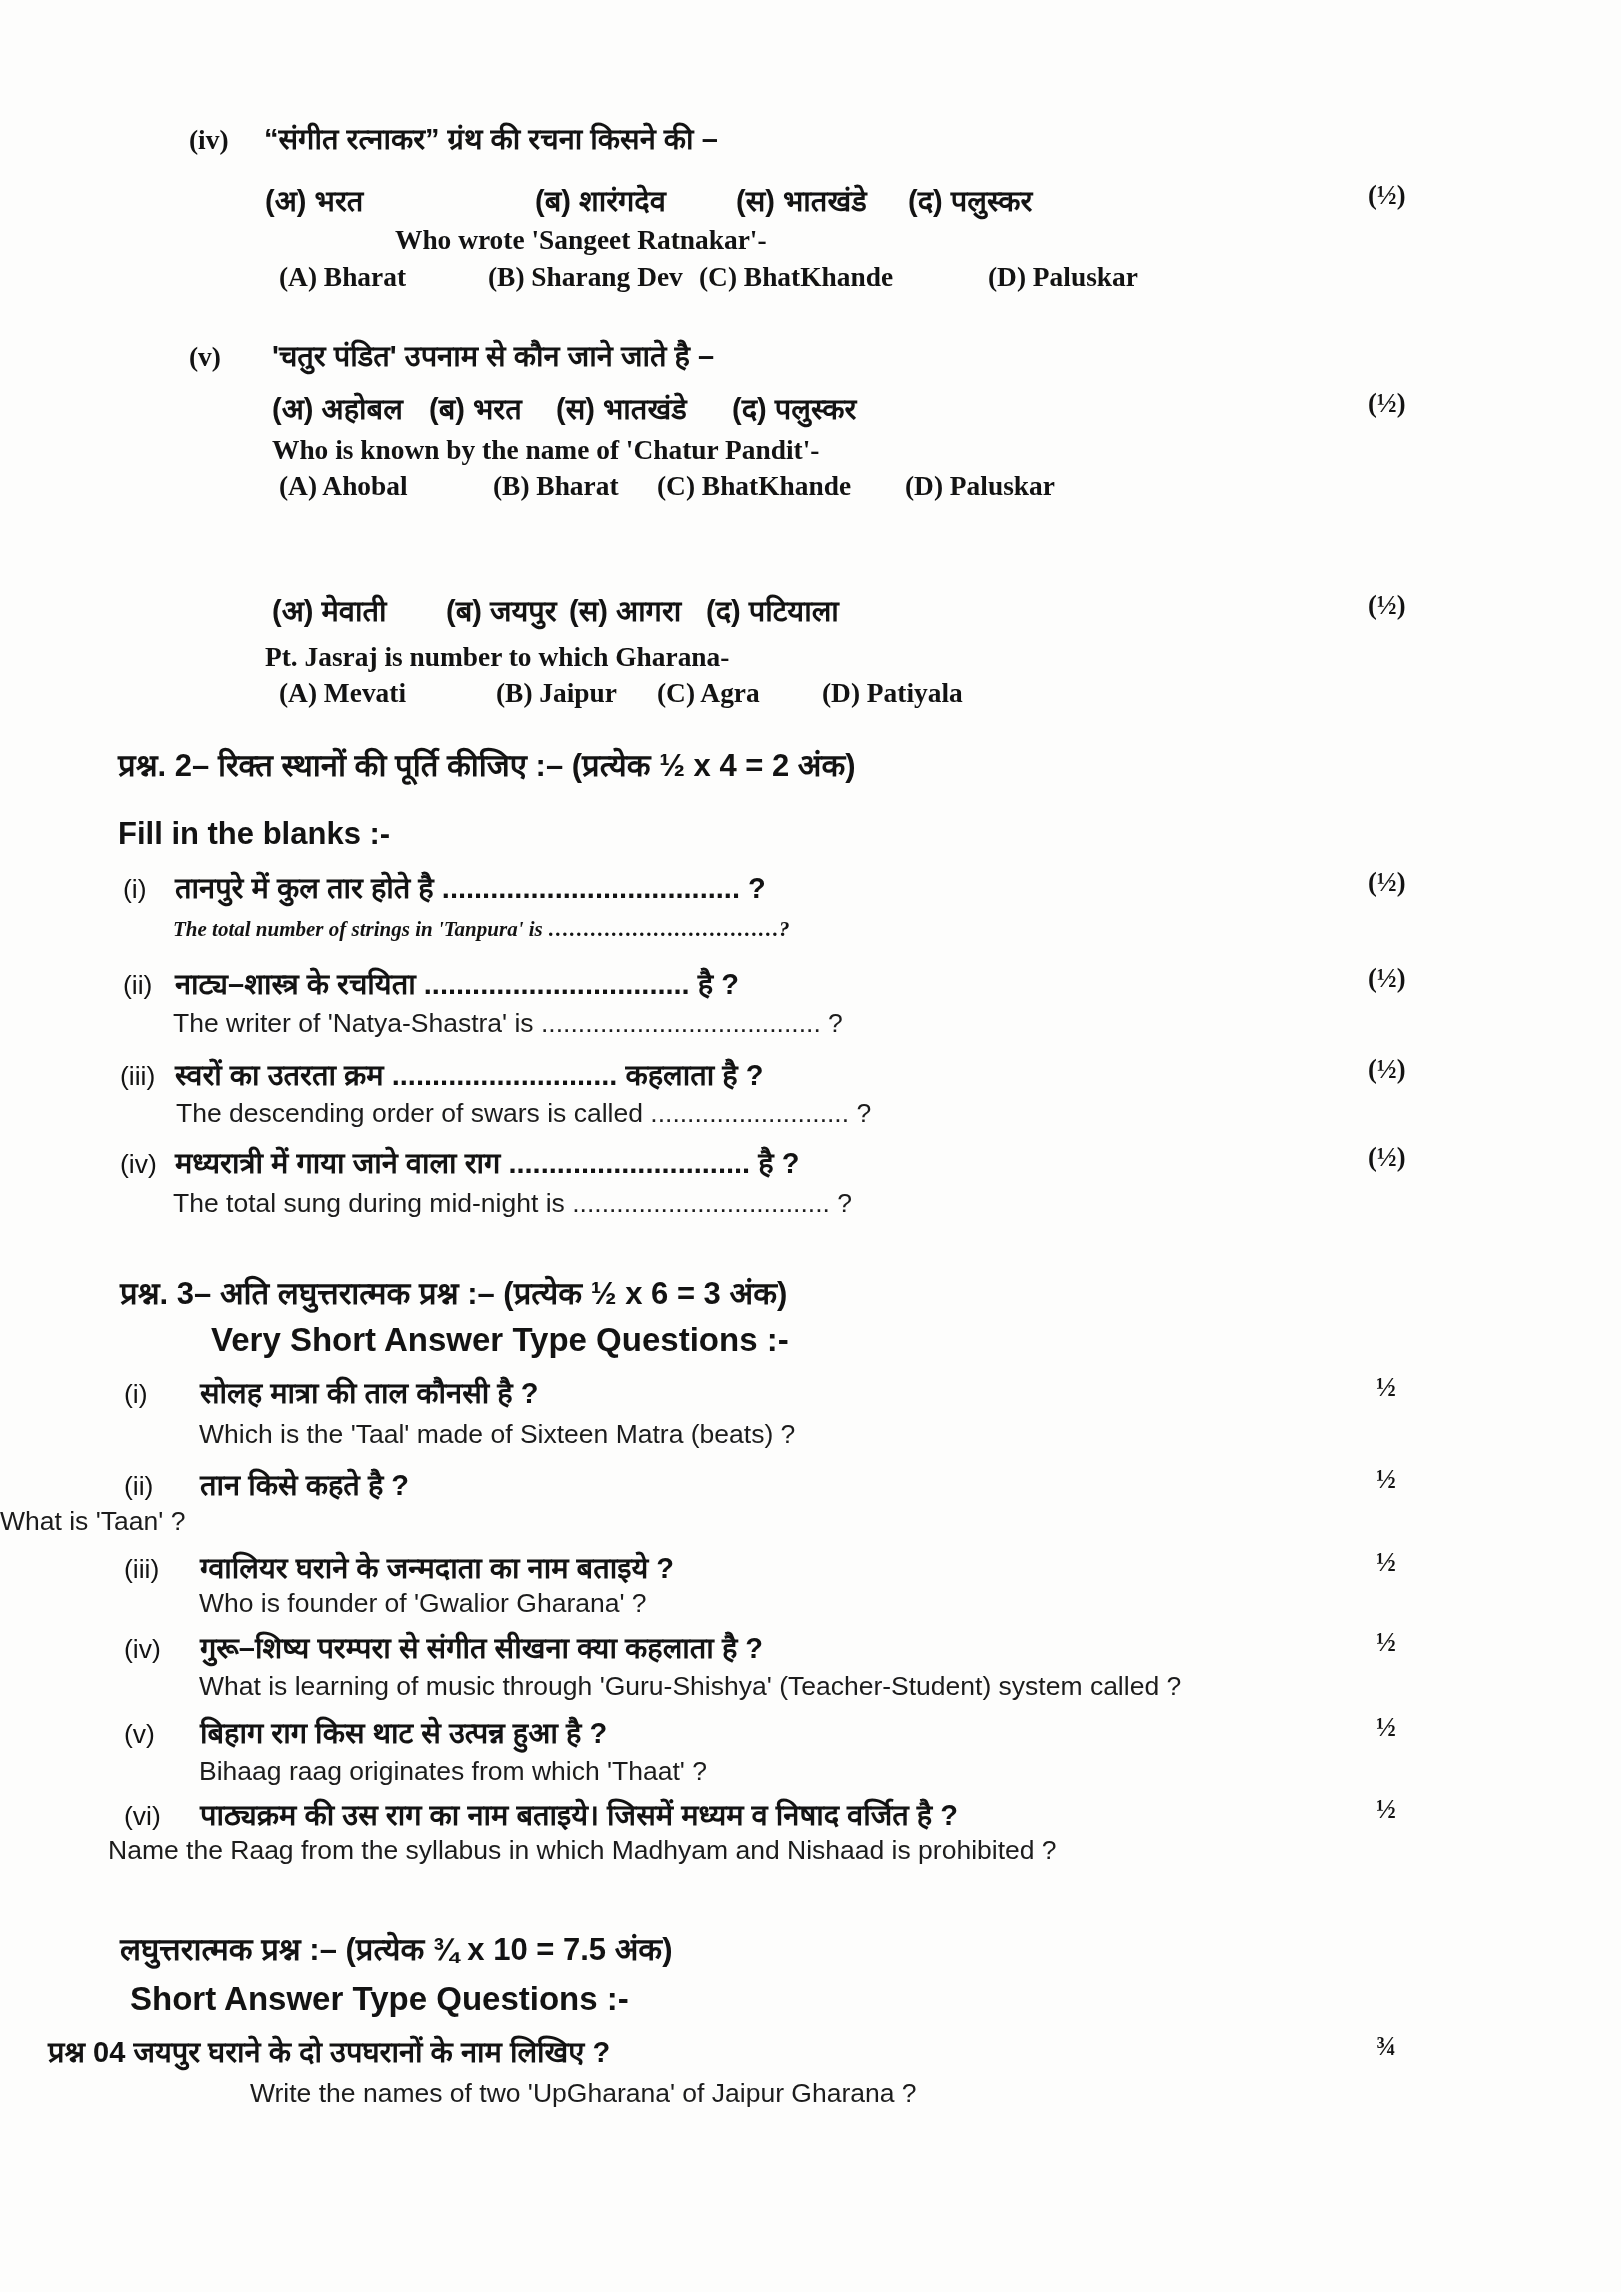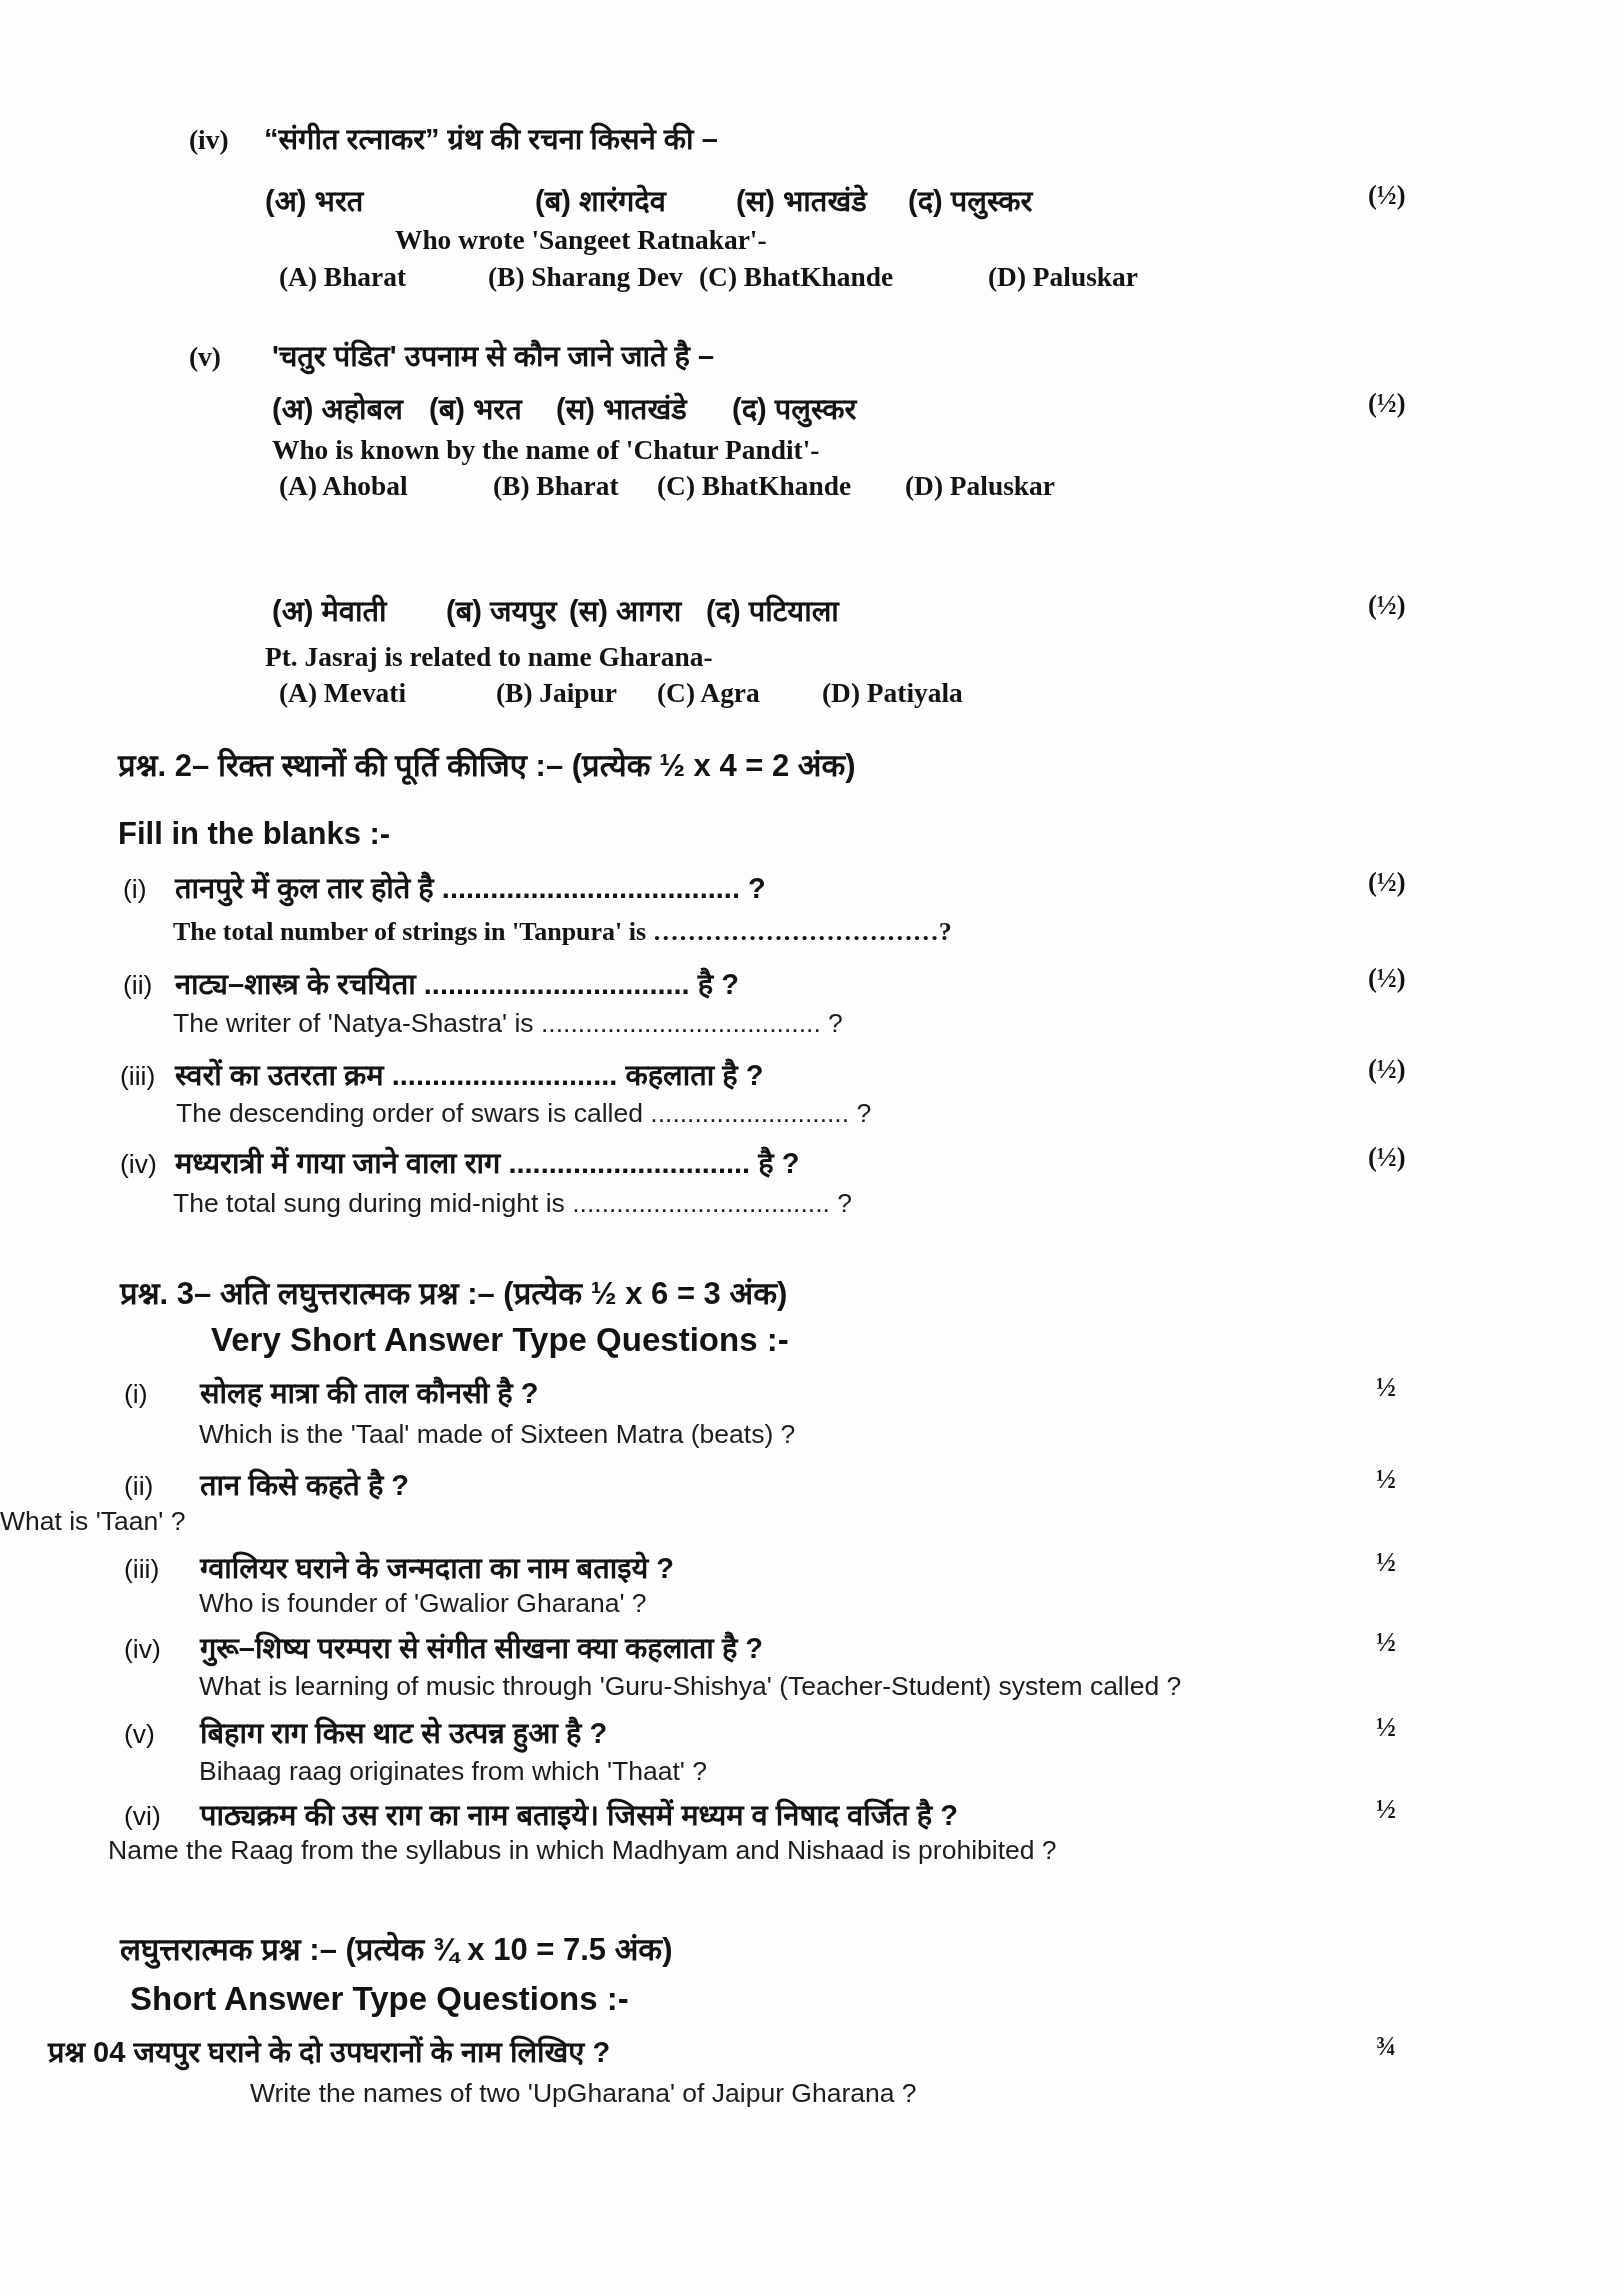--- a/index.html
+++ b/index.html
@@ -12,21 +12,21 @@
     overflow:hidden;
     font-family:"Liberation Sans", sans-serif;
     border-bottom:2.9px solid #555;
   }
   .row{position:absolute;left:0;top:0;width:1621px;white-space:nowrap;}
   
   .hi-q{font-weight:bold;font-size:29px;font-family:"Liberation Sans", sans-serif;}
   .hi-h{font-weight:bold;font-size:31px;font-family:"Liberation Sans", sans-serif;}
   
   .en-sb{font-weight:bold;font-size:27.4px;font-family:"Liberation Serif", serif;}
-  .en-sb-sm{font-weight:bold;font-size:26px;font-family:"Liberation Serif", serif;}
+  .en-sb-sm{font-weight:bold;font-size:21px;font-family:"Liberation Serif", serif;font-style:italic;}
   .en-s{font-weight:normal;font-size:26.5px;font-family:"Liberation Sans", sans-serif;color:#1c1c1c;}
   .en-h{font-weight:bold;font-size:31px;font-family:"Liberation Sans", sans-serif;}
   .en-h2{font-weight:bold;font-size:33px;font-family:"Liberation Sans", sans-serif;}
   .num-serif{display:inline-block;font-weight:bold;font-size:27.4px;font-family:"Liberation Serif", serif;}
   .num-sans{display:inline-block;font-size:26.5px;font-family:"Liberation Sans", sans-serif;}
   .o{display:inline-block;}
   .marks{position:absolute;left:1368px;top:0;font-weight:bold;font-size:26.5px;font-family:"Liberation Serif", serif;}
   .marks-bare{left:1376px;}
 </style>
 </head>
@@ -70,21 +70,21 @@
     </span>
   </div>
 
   <div class="row" style="top:590px">
     <span style="margin-left:272px">
       <span class="o hi-q" style="width:174px">(अ) मेवाती</span><span class="o hi-q" style="width:123px">(ब) जयपुर</span><span class="o hi-q" style="width:137px">(स) आगरा</span><span class="o hi-q">(द) पटियाला</span>
     </span>
     <span class="marks">(½)</span>
   </div>
   <div class="row" style="top:642px">
-    <span class="en-sb" style="margin-left:265px">Pt. Jasraj is related to name Gharana-</span>
+    <span class="en-sb" style="margin-left:265px">Pt. Jasraj is number to which Gharana-</span>
   </div>
   <div class="row" style="top:678px">
     <span style="margin-left:279px">
       <span class="o en-sb" style="width:217px">(A) Mevati</span><span class="o en-sb" style="width:161px">(B) Jaipur</span><span class="o en-sb" style="width:165px">(C) Agra</span><span class="o en-sb">(D) Patiyala</span>
     </span>
   </div>
 
   <div class="row" style="top:743px">
     <span class="hi-h" style="margin-left:118px">प्रश्न. 2– रिक्त स्थानों की पूर्ति कीजिए :– (प्रत्येक ½ x 4 = 2 अंक)</span>
   </div>

